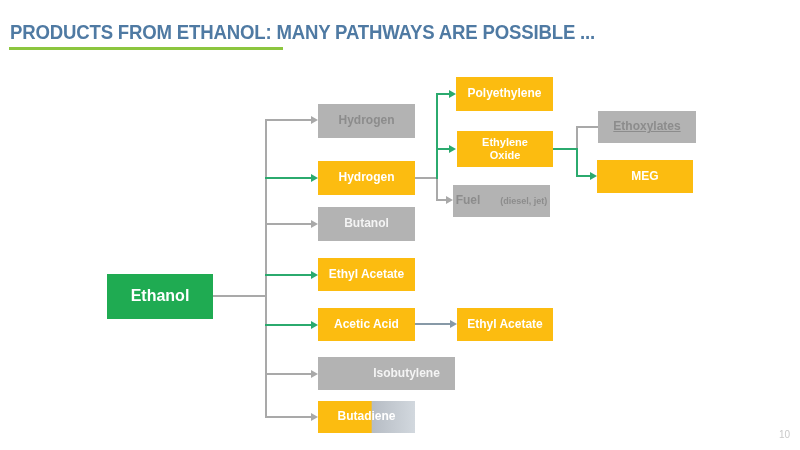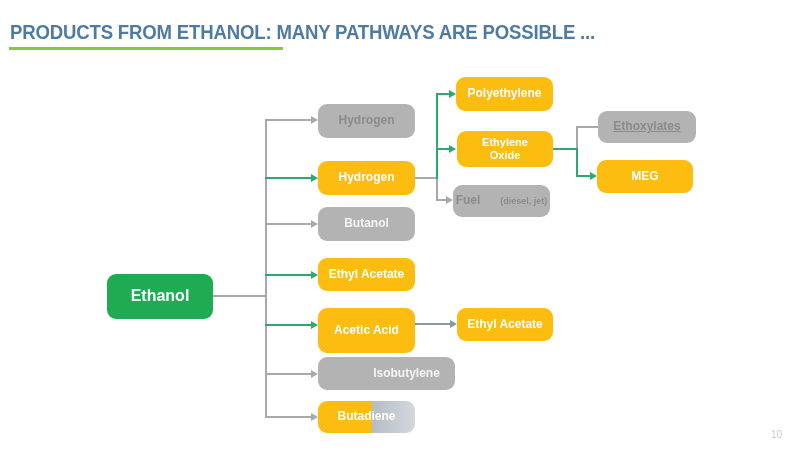--- a/index.html
+++ b/index.html
@@ -13,36 +13,36 @@
     font-size:20px;font-weight:bold;color:#4f7aa3;
     letter-spacing:-0.2px;white-space:nowrap;
     transform:scaleX(0.93);transform-origin:left center;
   }
   #title-underline{
     position:absolute;left:9px;top:47px;width:274px;height:3px;background:#8cc63f;
   }
   
   .node{
     position:absolute;display:flex;align-items:center;justify-content:center;
-    font-weight:bold;font-size:12px;color:#ffffff;text-align:center;line-height:1.15;border-radius:9px;
+    font-weight:bold;font-size:12px;color:#ffffff;text-align:center;line-height:1.15;
   }
   .node.orange{background:#fcbc10;}
   .node.green{background:#1fab52;}
   .node.gray{background:#b3b3b3;color:#f4f4f4;}
   .node.gray.dim{color:#8c8c8c;}
   .node.split{
     background:linear-gradient(90deg,#fcbc10 0%,#fcbc10 55%,#b6bcc4 55.5%,#d2d8de 100%);
     color:#ffffff;
   }
   #n-ethanol{left:107px;top:274px;width:106px;height:45px;font-size:16px;}
   #n-hydrogen{left:318px;top:104px;width:97px;height:34px;}
   #n-ethylene{left:318px;top:161px;width:97px;height:34px;}
   #n-butanol{left:318px;top:207px;width:97px;height:34px;}
   #n-ethyl-acetate-1{left:318px;top:258px;width:97px;height:33px;}
-  #n-acetic-acid{left:318px;top:308px;width:97px;height:45px;}
+  #n-acetic-acid{left:318px;top:308px;width:97px;height:33px;}
   #n-isobutylene{left:318px;top:357px;width:97px;height:33px;padding-left:40px;}
   #n-butadiene{left:318px;top:401px;width:97px;height:32px;}
   #n-polyethylene{left:456px;top:77px;width:97px;height:34px;}
   #n-ethylene-oxide{left:457px;top:131px;width:96px;height:36px;font-size:11px;padding:0 20px;box-sizing:border-box;}
   #n-fuel{left:453px;top:185px;width:97px;height:32px;}
   #n-ethoxylates{left:598px;top:111px;width:98px;height:32px;text-decoration:underline;}
   #n-meg{left:597px;top:160px;width:96px;height:33px;}
   #n-ethyl-acetate-2{left:457px;top:308px;width:96px;height:33px;}
   .fuel-sub{font-weight:bold;font-size:9px;margin-left:3px;padding-left:17px;}
   
@@ -51,21 +51,21 @@
   .ln.v{width:2px;}
   .c-gray{background:#a9a9a9;}
   .c-green{background:#2baa6e;}
   .c-slate{background:#8799a7;}
   
   .ah{position:absolute;width:0;height:0;border-top:4px solid transparent;border-bottom:4px solid transparent;}
   .ah.green{border-left:7px solid #2baa6e;}
   .ah.gray{border-left:7px solid #a9a9a9;}
   .ah.slate{border-left:7px solid #8799a7;}
   
-  #page-num{position:absolute;right:18px;bottom:10px;font-size:10px;color:#c9c9c9;text-align:center;}
+  #page-num{position:absolute;right:10px;bottom:10px;font-size:10px;color:#c9c9c9;text-align:center;}
 </style>
 </head>
 <body>
 
 <div id="slide">
 
   <div id="title">PRODUCTS FROM ETHANOL: MANY PATHWAYS ARE POSSIBLE ...</div>
   <div id="title-underline"></div>
 
   <div class="ln h c-gray" style="left:213px;top:295px;width:53px;"></div>

